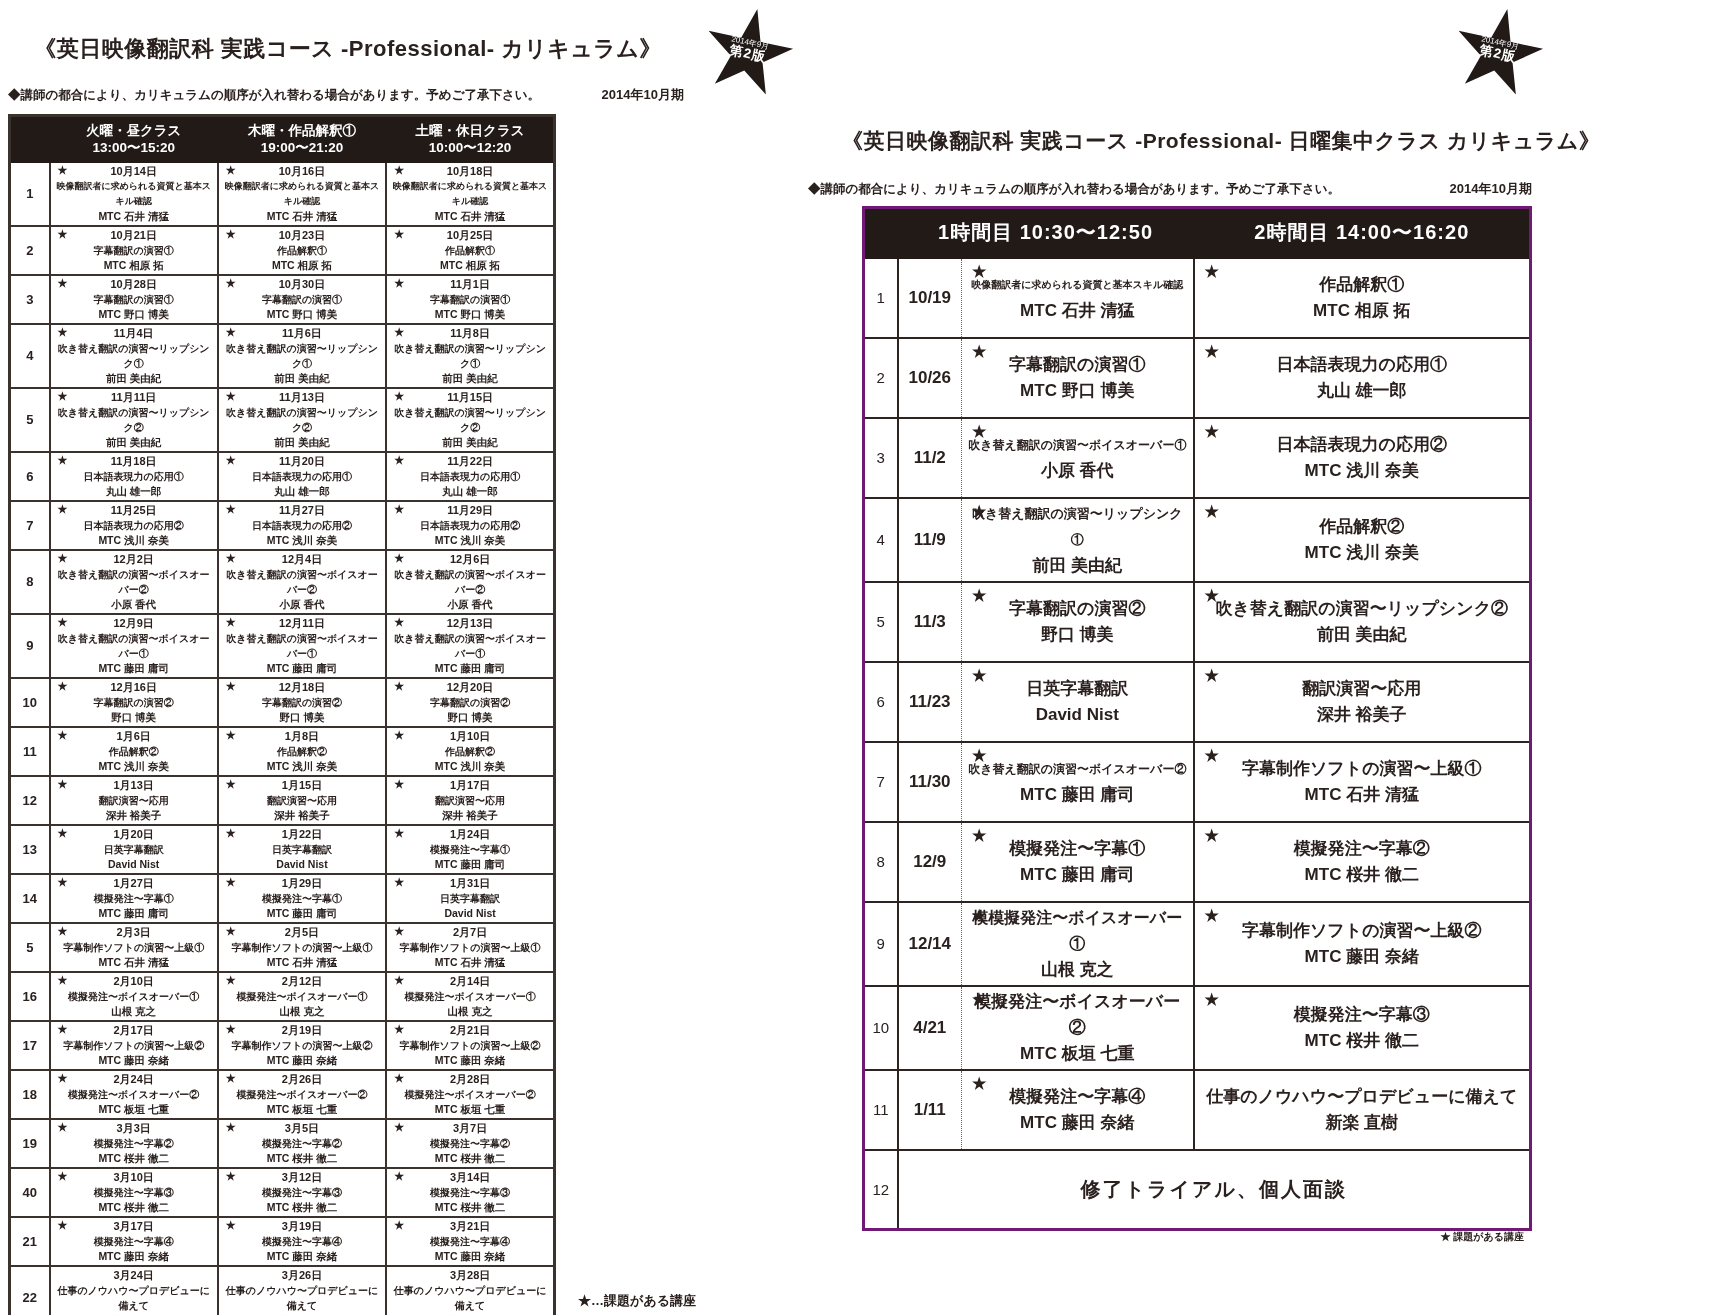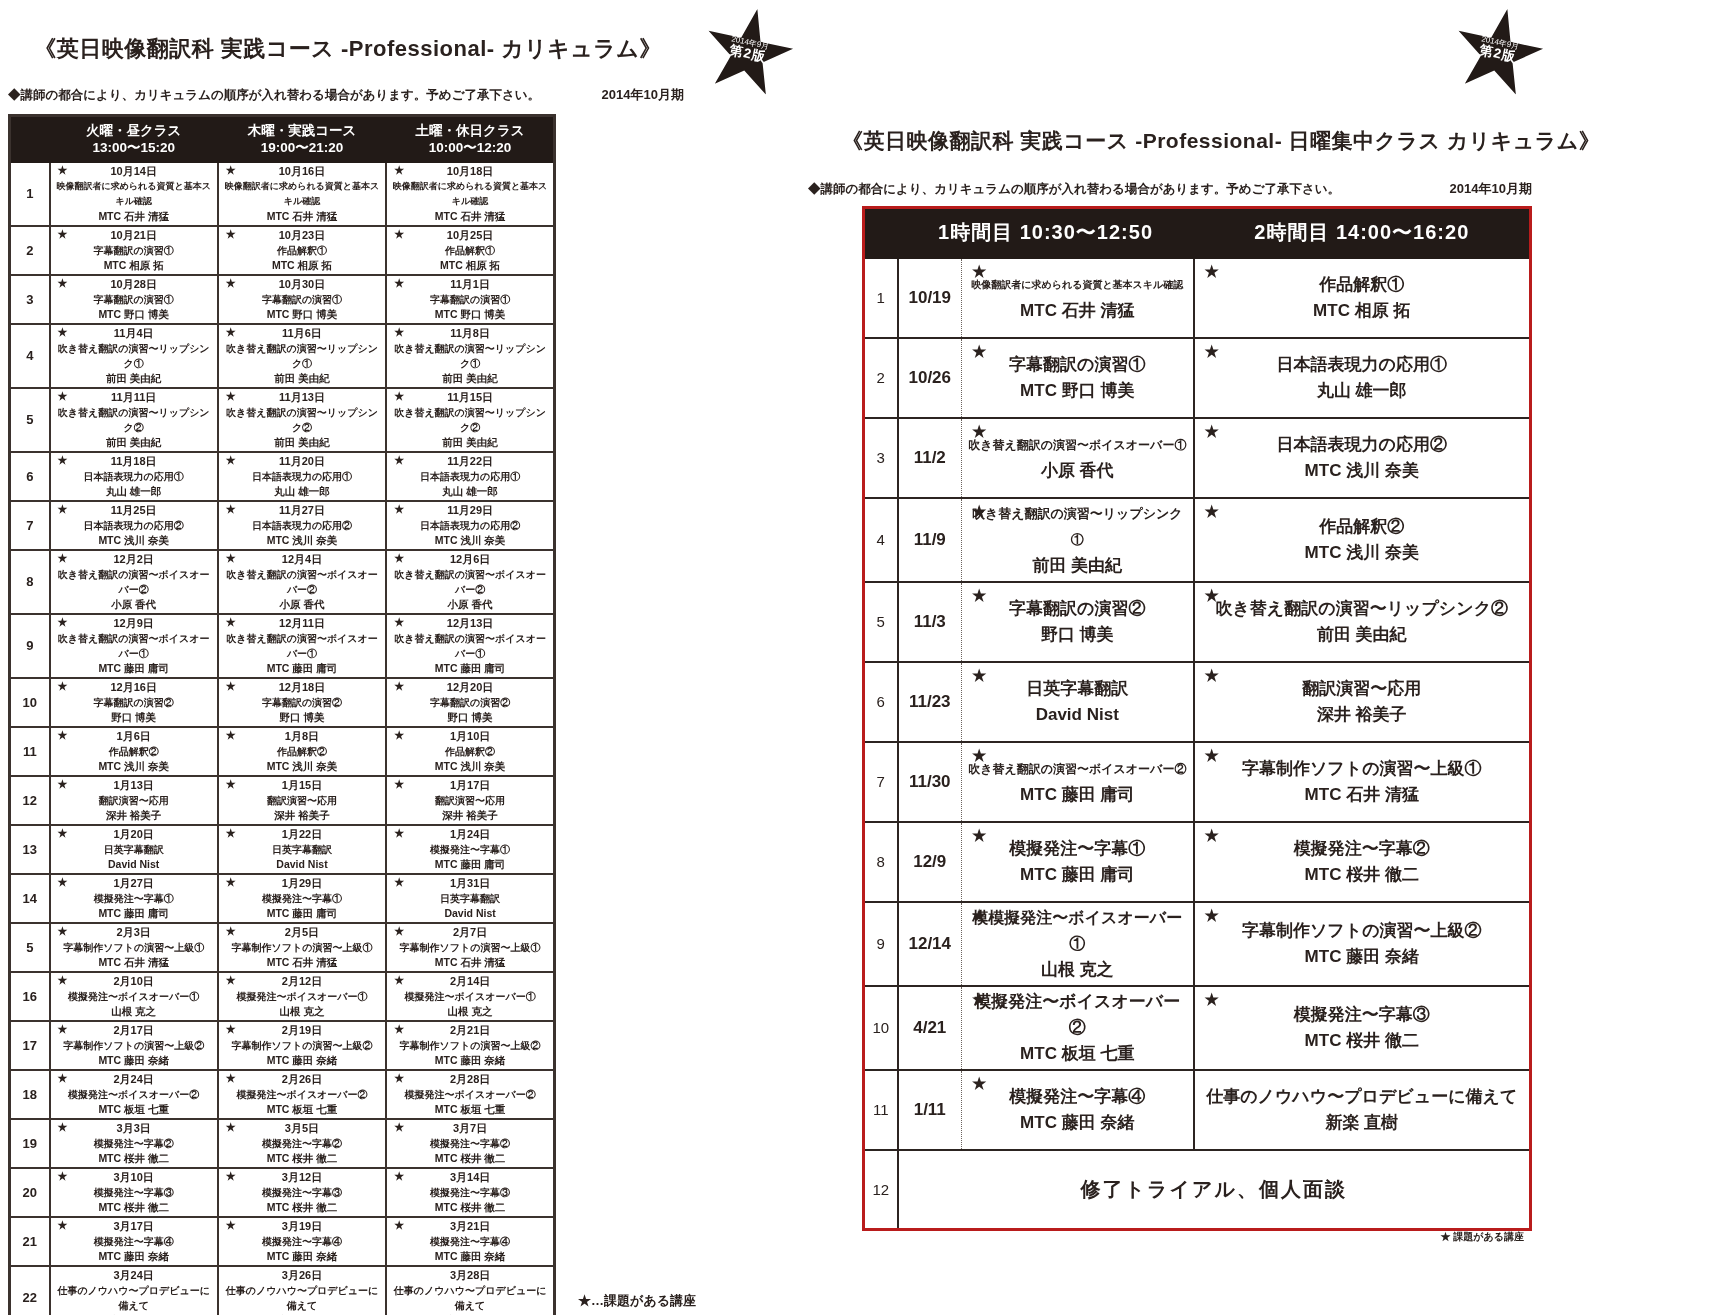--- a/index.html
+++ b/index.html
@@ -14,21 +14,21 @@
   .left-noterow{left:8px;top:86px;width:676px;}
   .right-noterow{left:808px;top:180px;width:724px;}
   .note{font-size:12.5px;}
   .term{font-size:13px;}
 
   table.sched{position:absolute;border-collapse:collapse;table-layout:fixed;background:#fff;}
   .left-table{left:8px;top:114px;width:548px;}
   .right-table{left:862px;top:206px;width:670px;}
   .sched th,.sched td{border:2px solid #3b322e;}
   .left-table{border:3px solid #3b322e;}
-  .right-table{border:3px solid #b91c1c;}
+  .right-table{border:3px solid #701a75;}
   .right-table th,.right-table td{border-color:#2c2421;}
 
   .sched thead th{background:#221a17;color:#fff;border-color:#221a17;font-weight:bold;}
   .left-table thead th{height:46px;font-size:13.5px;line-height:17px;text-align:center;}
   .right-table thead th{height:50px;font-size:20px;text-align:center;letter-spacing:1px;}
 
   .left-table tbody tr{height:49px;}
   .right-table tbody tr{height:80px;}
 
   .num{font-size:13px;text-align:center;font-weight:bold;}
@@ -79,21 +79,21 @@
       <col>
     </colgroup>
   <thead>
     <tr>
       <th></th>
       <th>
         <div>火曜・昼クラス</div>
         <div>13:00〜15:20</div>
       </th>
       <th>
-        <div>木曜・実践コース</div>
+        <div>木曜・作品解釈①</div>
         <div>19:00〜21:20</div>
       </th>
       <th>
         <div>土曜・休日クラス</div>
         <div>10:00〜12:20</div>
       </th>
     </tr>
   </thead>
   <tbody>
       <tr>
@@ -489,21 +489,21 @@
           <div class="steach">MTC 桜井 徹二</div>
         </td>
         <td class="sess">
           <span class="star">★</span>
           <div class="sdate">3月7日</div>
           <div class="scourse" style="font-size: 10px;">模擬発注〜字幕②</div>
           <div class="steach">MTC 桜井 徹二</div>
         </td>
       </tr>
       <tr>
-        <td class="num">20</td>
+        <td class="num">40</td>
         <td class="sess">
           <span class="star">★</span>
           <div class="sdate">3月10日</div>
           <div class="scourse" style="font-size: 10px;">模擬発注〜字幕③</div>
           <div class="steach">MTC 桜井 徹二</div>
         </td>
         <td class="sess">
           <span class="star">★</span>
           <div class="sdate">3月12日</div>
           <div class="scourse" style="font-size: 10px;">模擬発注〜字幕③</div>

